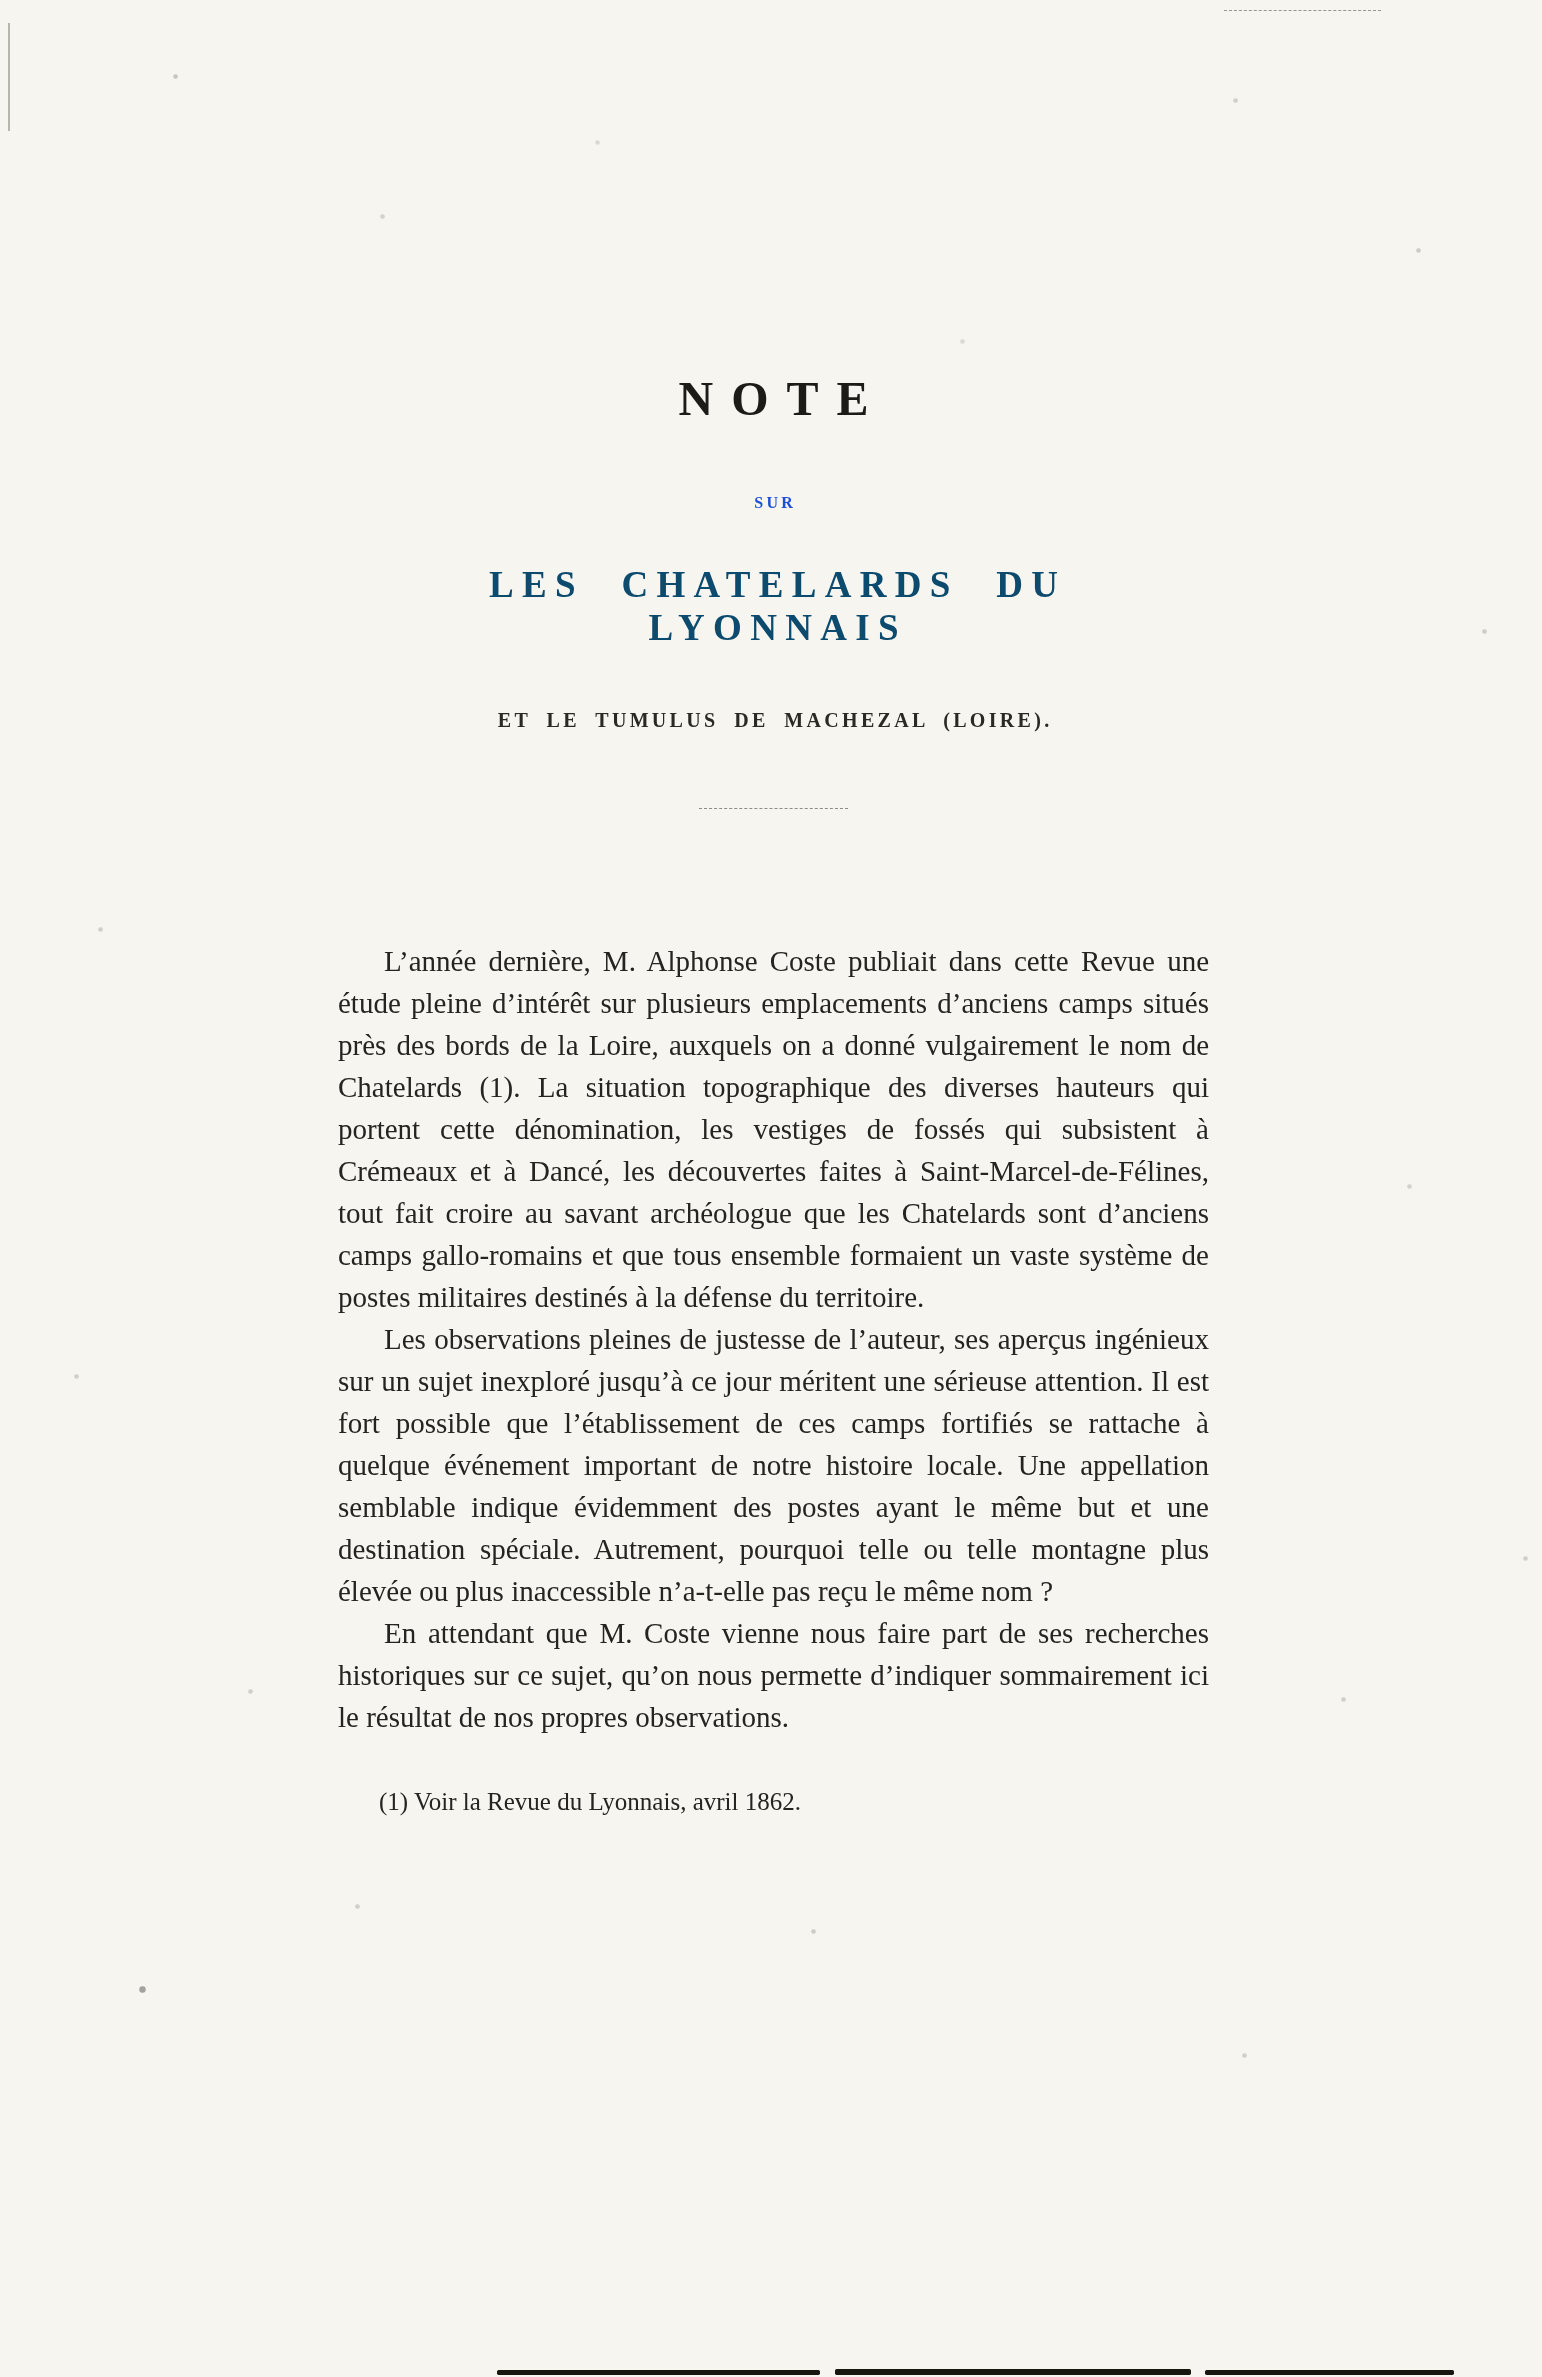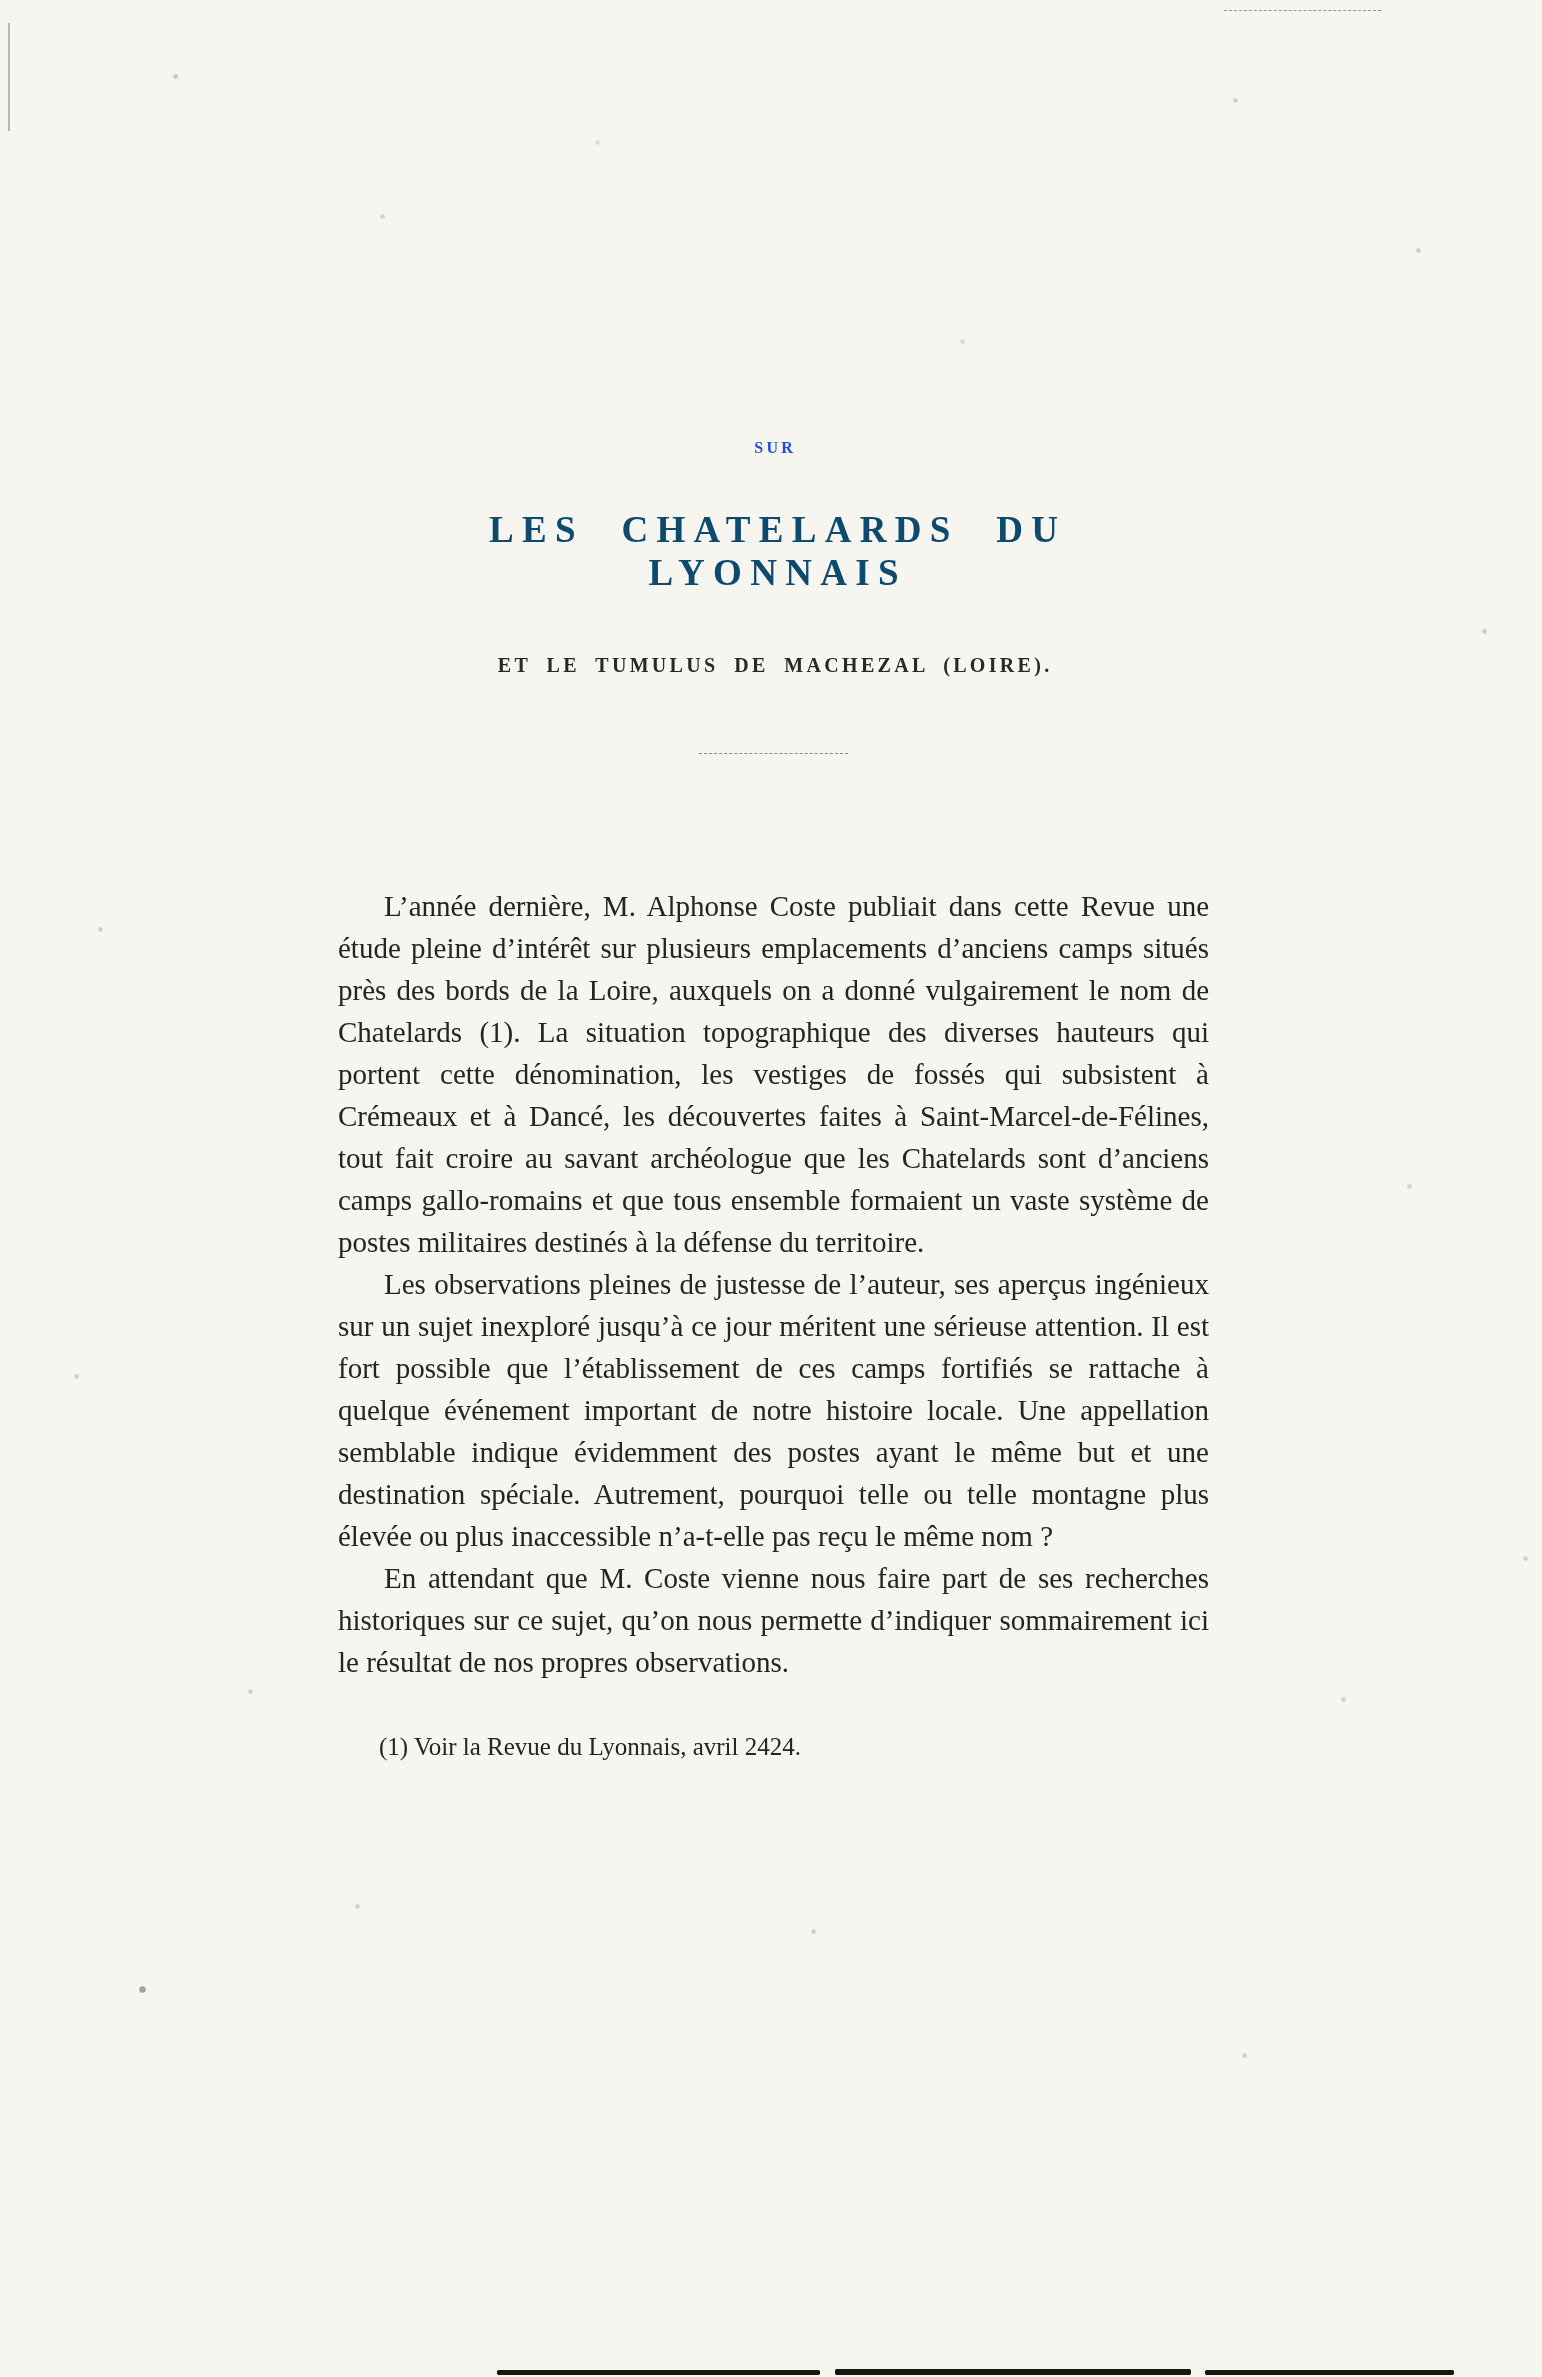--- a/index.html
+++ b/index.html
@@ -144,33 +144,34 @@
 
 <div class="page">
 
   <div class="speckles"></div>
   <div class="header-rule"></div>
   <div class="left-artifact"></div>
 
   <div class="content">
 
     <div class="title-block">
+      <div class="note-title">NOTE</div>
       <div class="sur">SUR</div>
       <h1 class="main-title">LES CHATELARDS DU LYONNAIS</h1>
       <div class="subtitle">ET LE TUMULUS DE MACHEZAL (LOIRE).</div>
       <div class="divider"></div>
     </div>
 
     <div class="body-text">
       <p><span>L’année dernière, M. Alphonse Coste publiait dans cette </span><span class="italic">Revue</span><span> une étude pleine d’intérêt sur plusieurs emplacements d’anciens camps situés près des bords de la Loire, auxquels on a donné vulgairement le nom de Chatelards (1). La situation topographique des diverses hauteurs qui portent cette dénomination, les vestiges de fossés qui subsistent à Crémeaux et à Dancé, les découvertes faites à Saint-Marcel-de-Félines, tout fait croire au savant archéologue que les Chatelards sont d’anciens camps gallo-romains et que tous ensemble formaient un vaste système de postes militaires destinés à la défense du territoire.</span></p>
       <p><span>Les observations pleines de justesse de l’auteur, ses aperçus ingénieux sur un sujet inexploré jusqu’à ce jour méritent une sérieuse attention. Il est fort possible que l’établissement de ces camps fortifiés se rattache à quelque événement important de notre histoire locale. Une appellation semblable indique évidemment des postes ayant le même but et une destination spéciale. Autrement, pourquoi telle ou telle montagne plus élevée ou plus inaccessible n’a-t-elle pas reçu le même nom ?</span></p>
       <p><span>En attendant que M. Coste vienne nous faire part de ses recherches historiques sur ce sujet, qu’on nous permette d’indiquer sommairement ici le résultat de nos propres observations.</span></p>
     </div>
 
-    <div class="footnote"><span>(1) Voir la </span><span class="italic">Revue du Lyonnais</span><span>, avril 2424.</span></div>
+    <div class="footnote"><span>(1) Voir la </span><span class="italic">Revue du Lyonnais</span><span>, avril 1862.</span></div>
 
   </div>
 
   <div class="bottom-artifact seg1"></div>
   <div class="bottom-artifact seg2"></div>
   <div class="bottom-artifact seg3"></div>
 
 </div>
 
 

